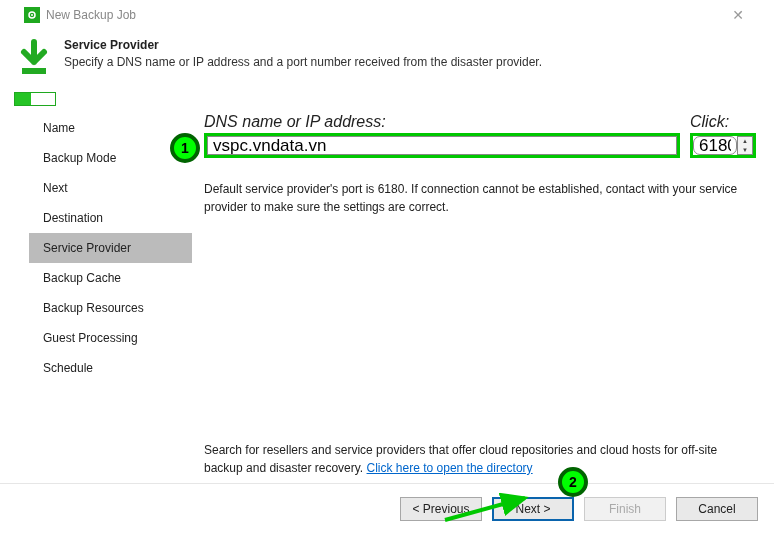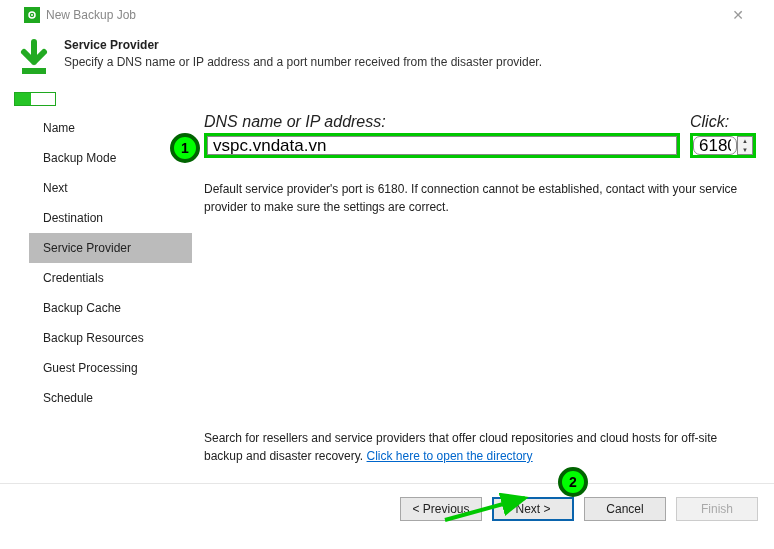--- a/index.html
+++ b/index.html
@@ -108,21 +108,21 @@
     flex: 1; display: flex; align-items: center; justify-content: center;
     font-size: 6px; color: #444; line-height: 1;
   }
   .hint {
     margin-top: 22px;
     color: #222;
     line-height: 1.5;
   }
   .search-text {
     position: absolute;
-    bottom: 18px;
+    bottom: 6px;
     left: 12px; right: 18px;
     color: #222;
     line-height: 1.5;
   }
   .search-text a { color: #0066cc; text-decoration: underline; }
   .footer {
     height: 50px;
     border-top: 1px solid #e6e6e6;
     display: flex;
     justify-content: flex-end;
@@ -181,21 +181,20 @@
 </div>
 <div class="progress-strip"></div>
 
 <div class="body">
   <div class="sidebar">
     <div class="side-item">Name</div>
     <div class="side-item">Backup Mode</div>
     <div class="side-item">Next</div>
     <div class="side-item">Destination</div>
     <div class="side-item active">Service Provider</div>
-    <div class="side-item">Credentials</div>
     <div class="side-item">Backup Cache</div>
     <div class="side-item">Backup Resources</div>
     <div class="side-item">Guest Processing</div>
     <div class="side-item">Schedule</div>
   </div>
 
   <div class="main">
     <div class="field-row">
       <div class="field-group dns-group">
         <span class="field-label">DNS name or IP address:</span>
@@ -218,22 +217,22 @@
 
     <div class="search-text">
       <span>Search for resellers and service providers that offer cloud repositories and cloud hosts for off-site backup and disaster recovery. </span><a href="#">Click here to open the directory</a>
     </div>
   </div>
 </div>
 
 <div class="footer">
   <button class="btn">&lt; Previous</button>
   <button class="btn default">Next &gt;</button>
+  <button class="btn disabled">Finish</button>
   <button class="btn">Cancel</button>
-  <button class="btn disabled">Finish</button>
 </div>
 
 <div class="anno circle" style="left:170px; top:133px;">1</div>
 <div class="anno circle" style="left:558px; top:467px;">2</div>
 <svg class="anno arrow-svg" style="left:440px; top:490px;" width="100" height="40">
   <defs>
       <marker id="ah" markerWidth="8" markerHeight="8" refX="6" refY="3" orient="auto">
         <path d="M0,0 L7,3 L0,6 Z" fill="#00c800"></path>
       </marker>
     </defs>

